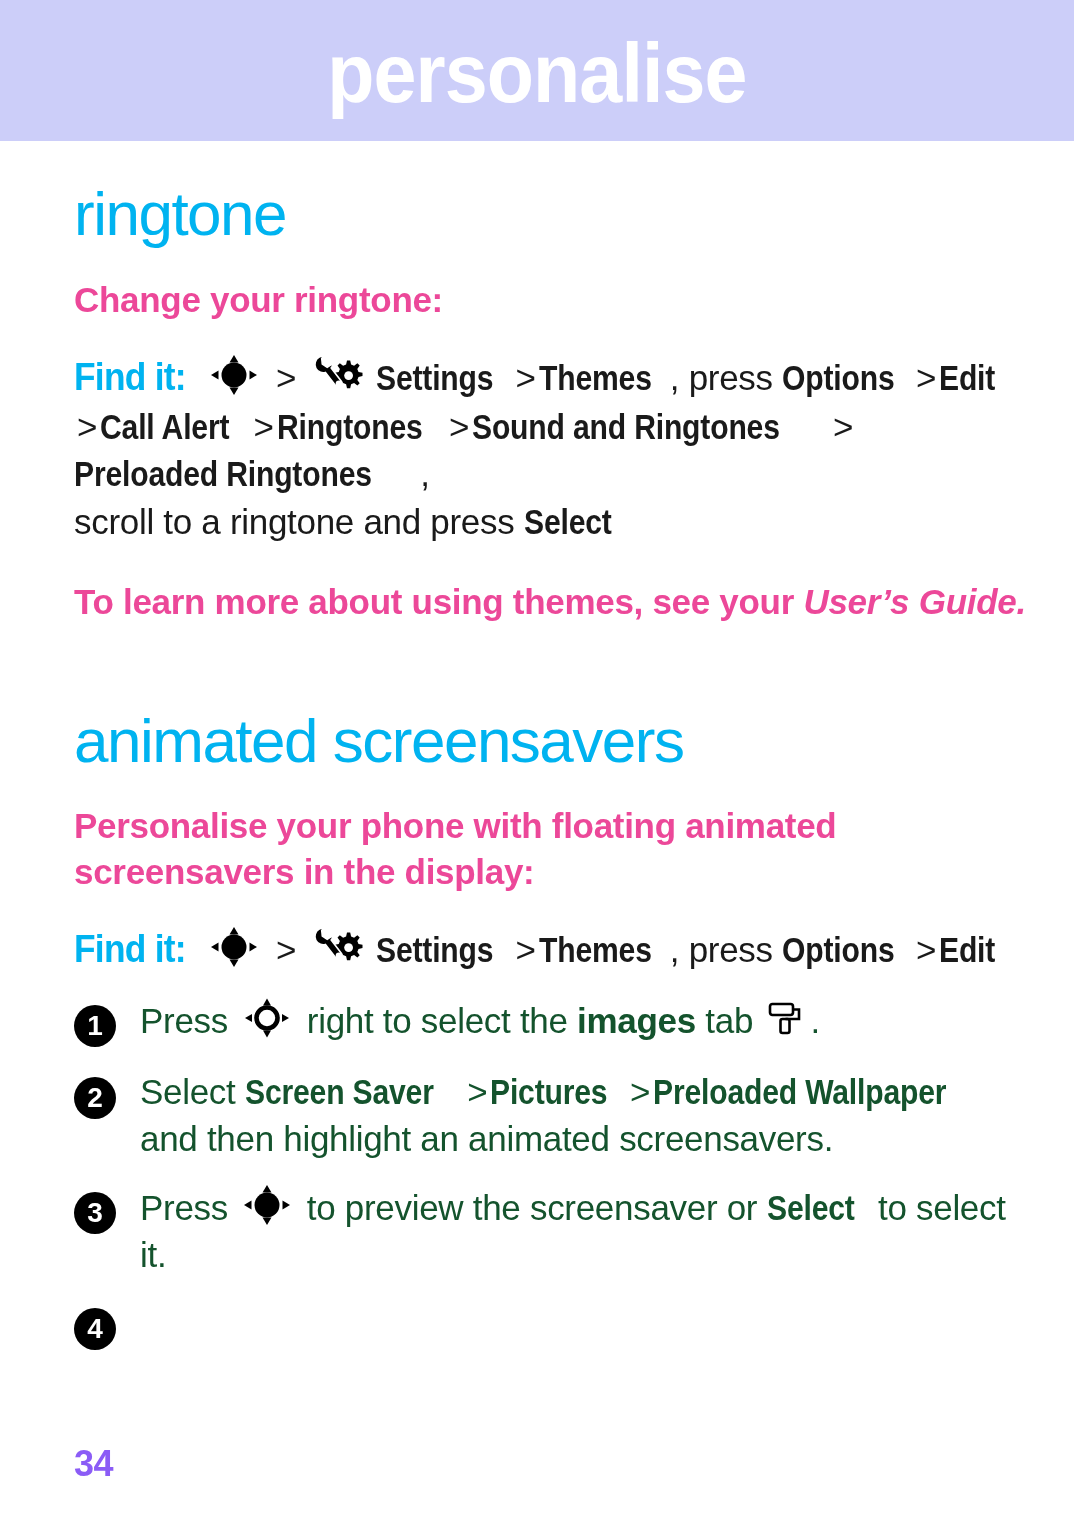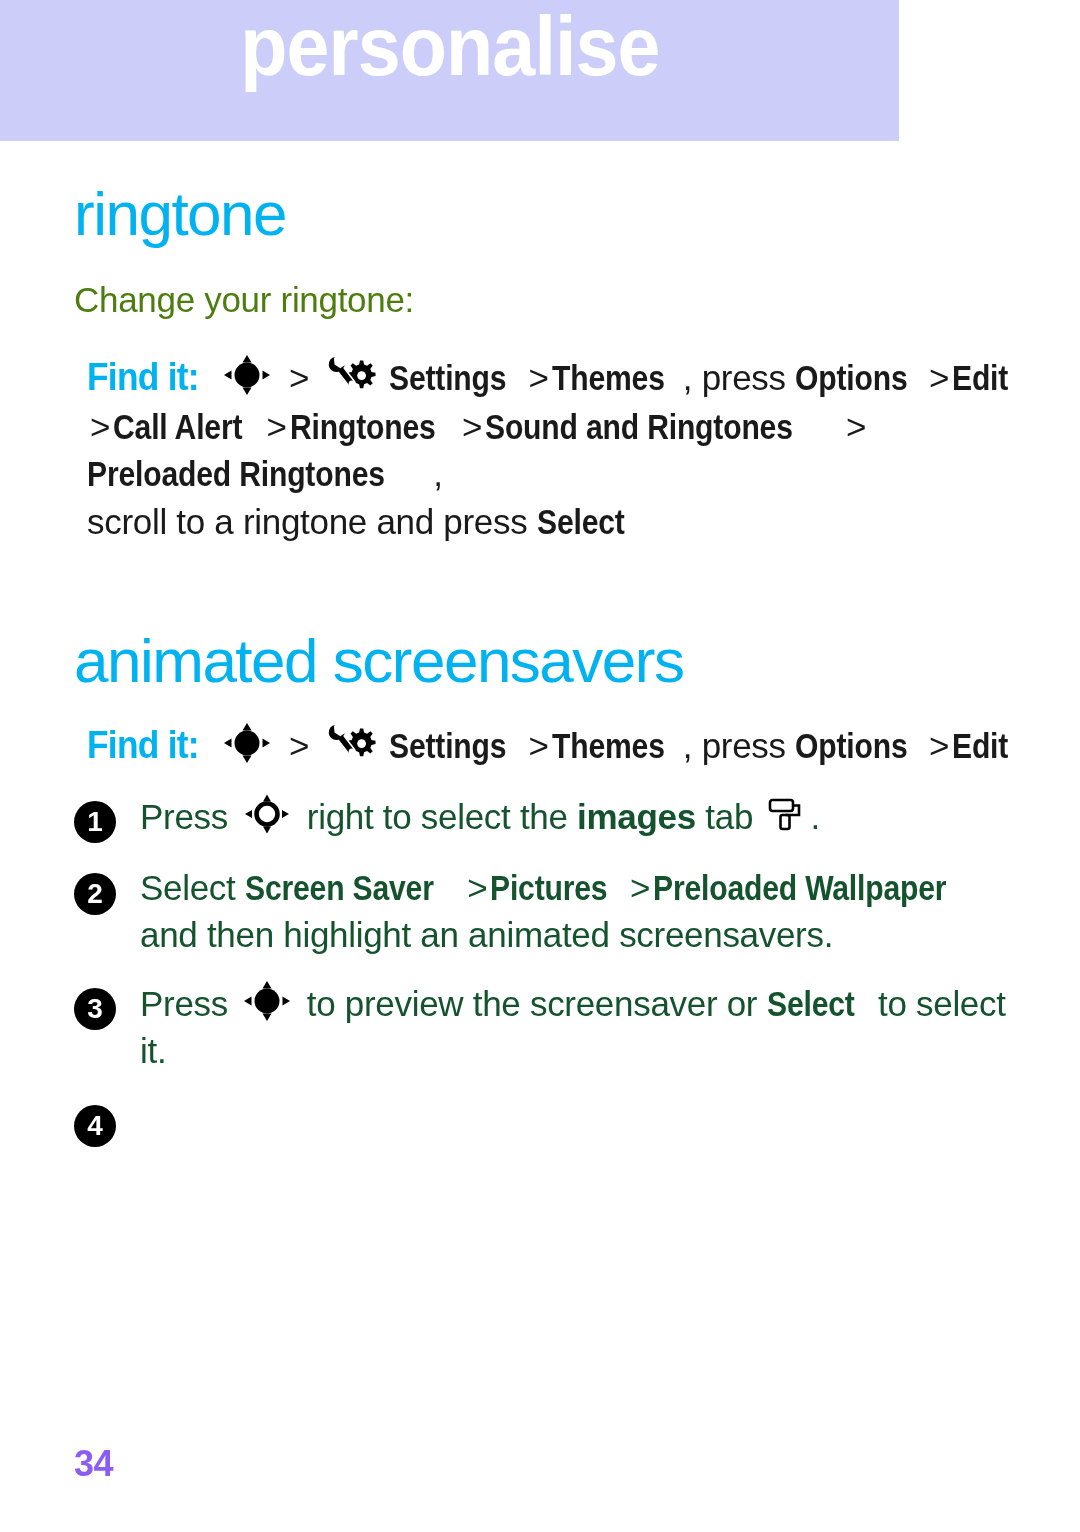--- a/index.html
+++ b/index.html
@@ -16,24 +16,25 @@
     width: 1080px;
     height: 1532px;
     background: #ffffff;
     overflow: hidden;
   }
 
   
   .header-band {
     position: absolute;
     left: 0; top: 0;
-    width: 899px;
+    width: 1074px;
     height: 141px;
     background: #ccceF9;
     display: flex;
+    align-items: center;
     justify-content: center;
   }
   .header-title {
     color: #ffffff;
     font-family: "Liberation Sans Narrow", "Liberation Sans", sans-serif;
     font-weight: bold;
     font-size: 84px;
     letter-spacing: -1px;
     line-height: 1;
     transform: scaleX(0.92);
@@ -55,25 +56,26 @@
     line-height: 1.02;
     font-weight: normal;
     letter-spacing: -1.5px;
     margin: 0;
     padding: 0;
   }
   .h-ringtone { margin-top: 16px; }
   .h-screensavers { margin-top: 84px; }
 
   .body-text {
-    color: #4d7c0f;
+    color: #ec4899;
     font-size: 35px;
     line-height: 1.33;
     letter-spacing: -0.3px;
     margin: 0;
+    font-weight: bold;
   }
   .p-change { margin-top: 32px; }
   .p-learn  { margin-top: 34px; }
   .p-personalise { margin-top: 30px; }
 
   .italic { font-style: italic; }
 
   
   .cond {
     font-weight: bold;
@@ -84,21 +86,20 @@
     letter-spacing: -0.2px;
   }
 
   
   .finditblock {
     margin-top: 28px;
     color: #1a1a1a;
     font-size: 35px;
     line-height: 1.35;
     letter-spacing: -0.3px;
-    margin-left: 13px;
   }
   .findit-label {
     color: #00B3F0;
     font-weight: bold;
     font-size: 38px;
     letter-spacing: -0.8px;
     transform: scaleX(0.93);
     display: inline-block;
     transform-origin: left center;
   }
@@ -200,23 +201,27 @@
         </svg>
       </span>
 
       <span class="cond">Settings</span><span class="gt">&gt;</span><span class="cond">Themes</span><span>, press </span><span class="cond">Options</span><span class="gt">&gt;</span><span class="cond">Edit</span>
       <br>
       <span class="gt">&gt;</span><span class="cond">Call Alert</span><span class="gt">&gt;</span><span class="cond">Ringtones</span><span class="gt">&gt;</span><span class="cond">Sound and Ringtones</span><span class="gt">&gt;</span><span class="cond">Preloaded Ringtones</span><span>,</span>
       <br>
       <span>scroll to a ringtone and press </span><span class="cond">Select</span>
     </div>
 
+    <p class="body-text p-learn">
+      <span>To learn more about using themes, see your </span><span class="italic">User’s Guide.</span>
+    </p>
 
     <h2 class="section-heading h-screensavers">animated screensavers</h2>
 
+    <p class="body-text p-personalise">Personalise your phone with floating animated screensavers in the display:</p>
 
     <div class="finditblock">
       <span class="findit-label">Find it:</span>
 
       <span class="icon-inline navkey">
         <svg viewBox="0 0 52 42" width="52" height="42" aria-hidden="true">
           <circle cx="26" cy="21" r="12.5" fill="#000"></circle>
           <polygon points="26,1 30.5,8.5 21.5,8.5" fill="#000"></polygon>
           <polygon points="26,41 30.5,33.5 21.5,33.5" fill="#000"></polygon>
           <polygon points="3,21 10.5,16.5 10.5,25.5" fill="#000"></polygon>

